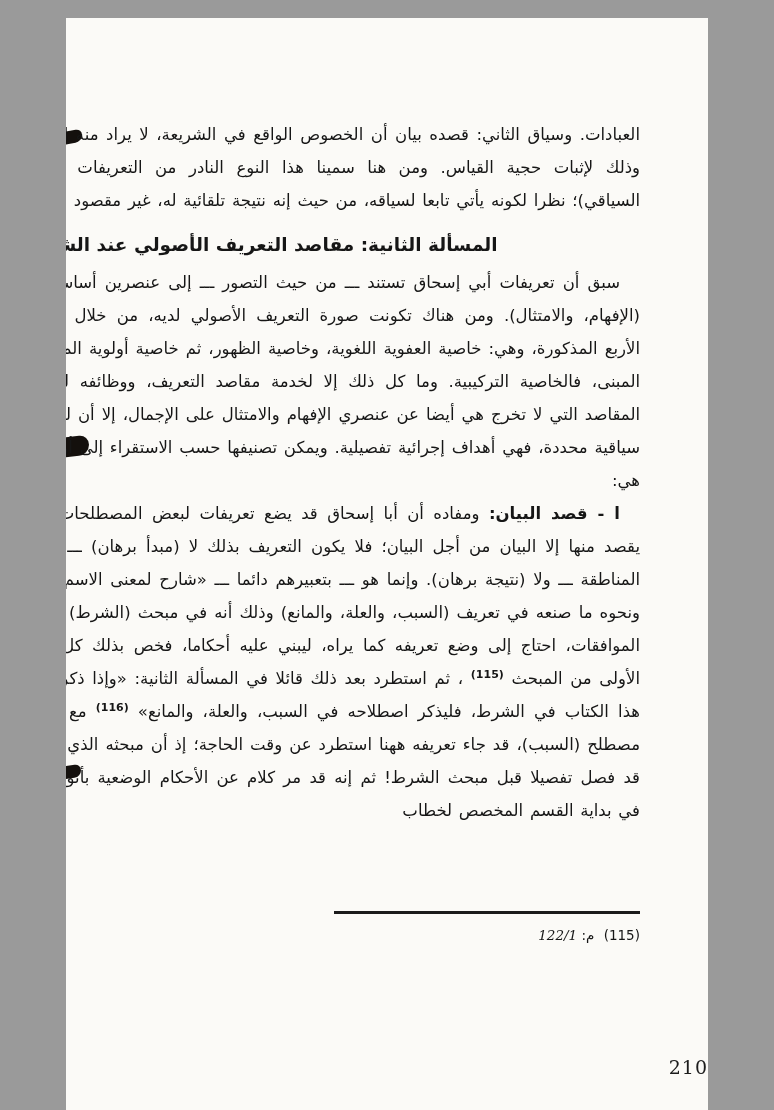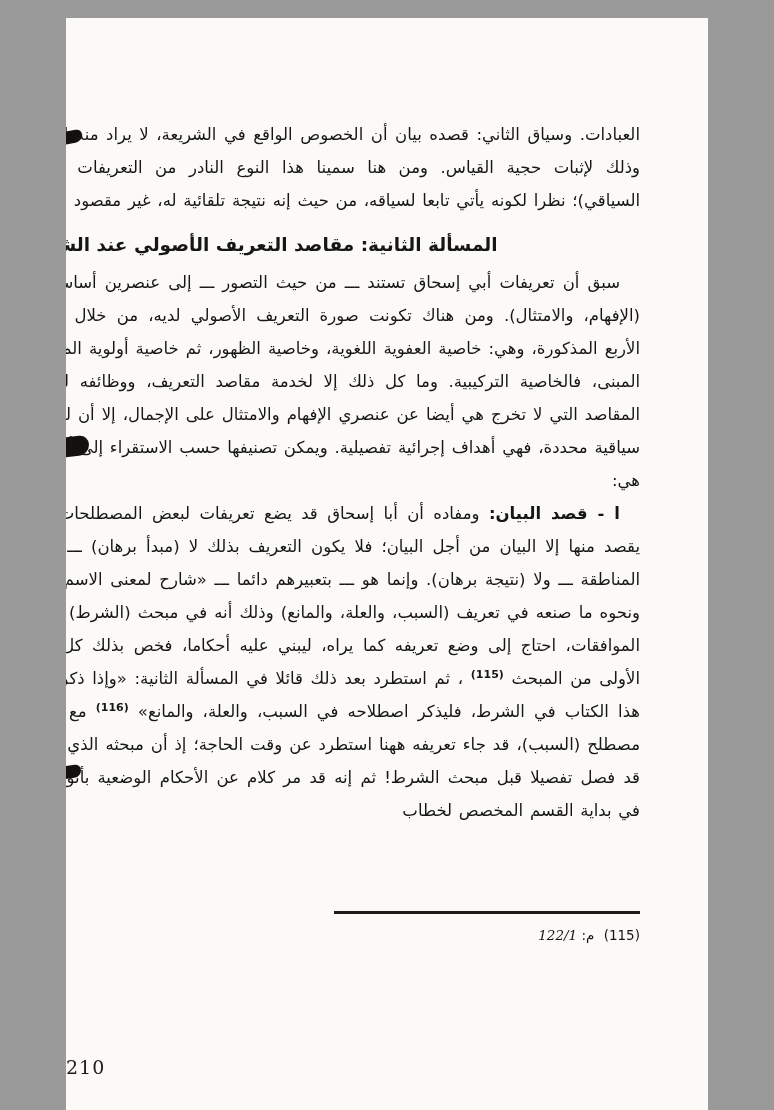--- a/index.html
+++ b/index.html
@@ -80,21 +80,21 @@
   .footnote-value {
     font-style: italic;
     font-family: "DejaVu Serif", serif;
   }
 
   .page-number {
     position: absolute;
     bottom: 50px;
     left: 0;
     width: 100%;
-    text-align: left;
+    text-align: right;
     font-family: "DejaVu Serif", serif;
     font-size: 19px;
     letter-spacing: 1px;
     color: #1c1c1c;
   }
 
   .ink-mark {
     position: absolute;
     left: 0;
     background: #14100d;

